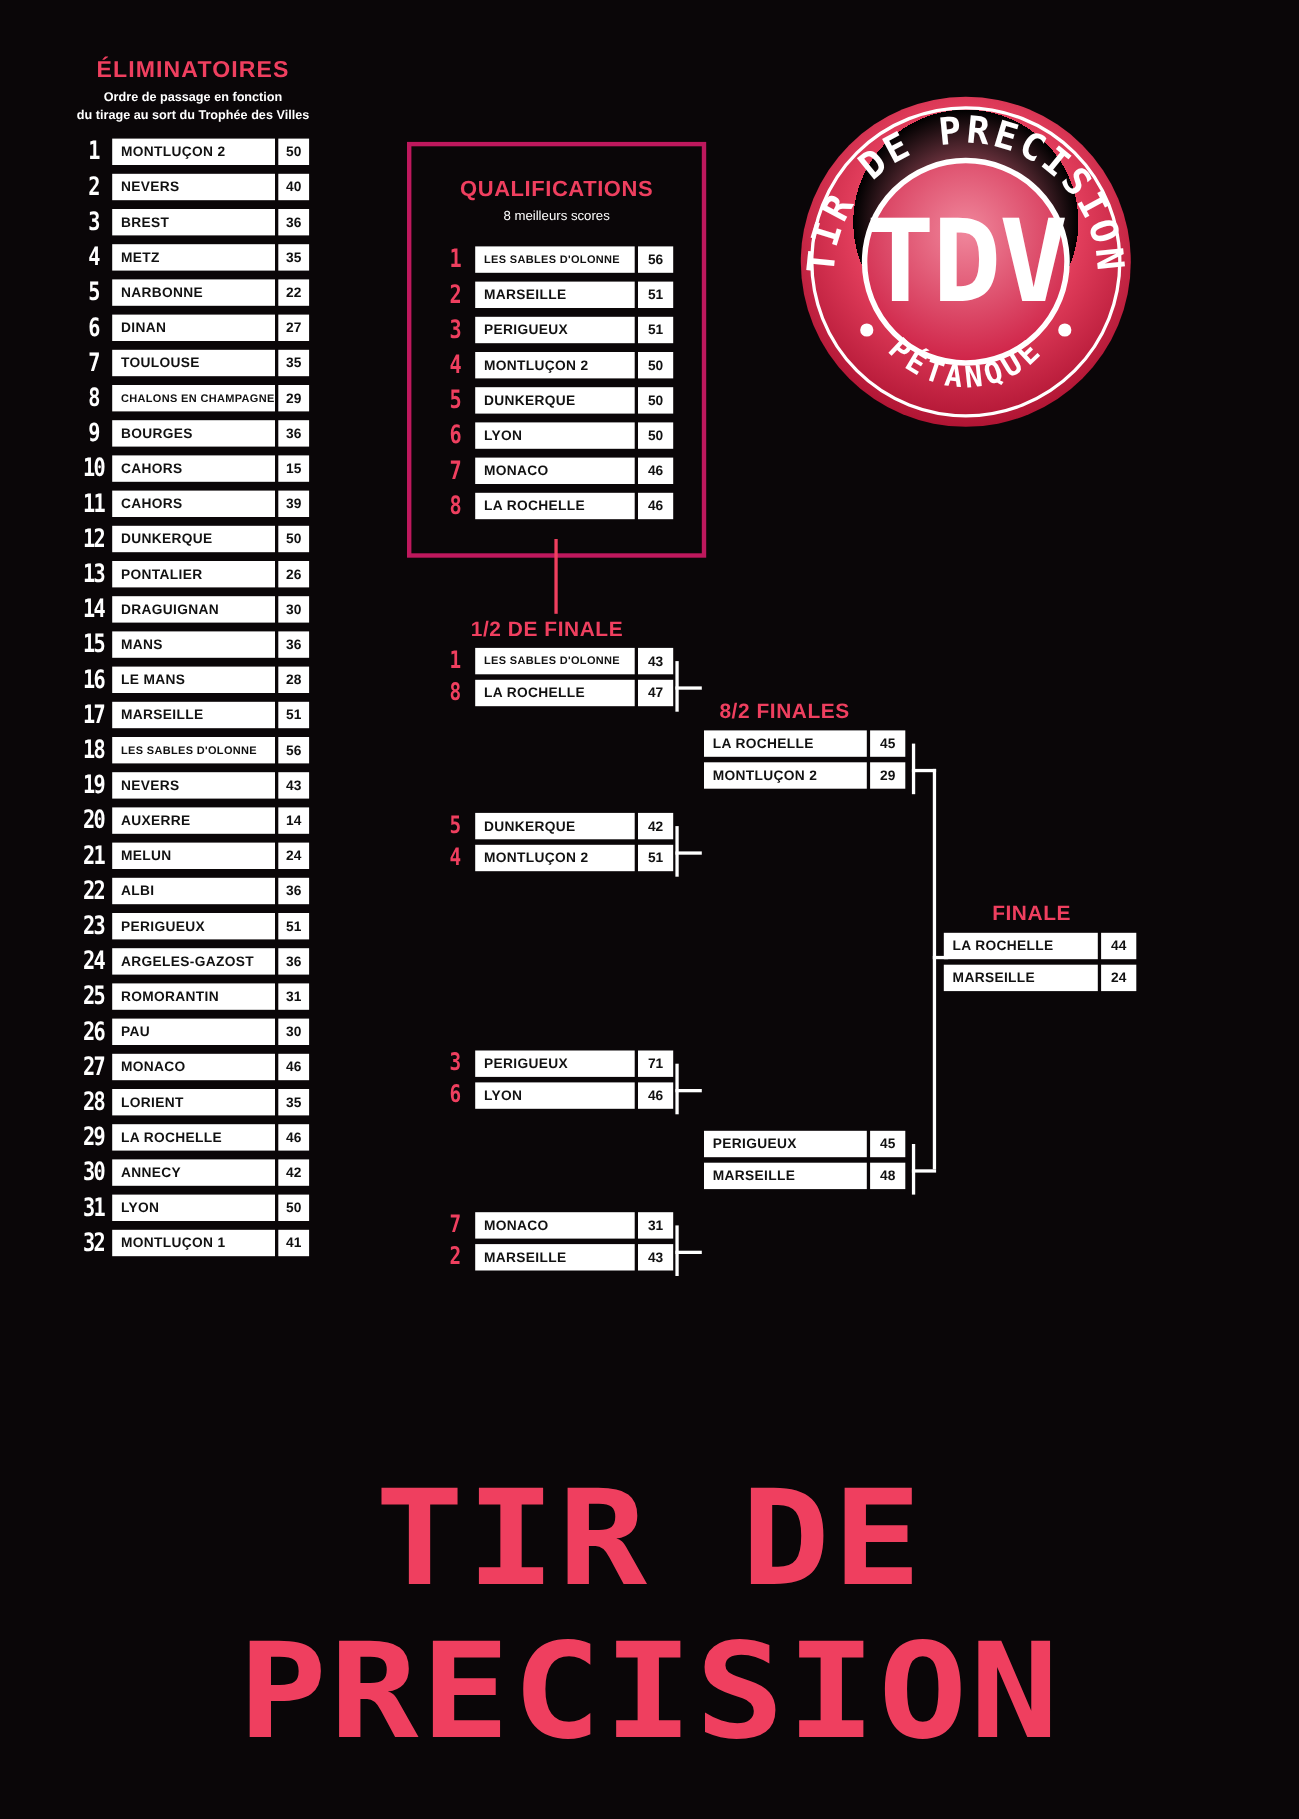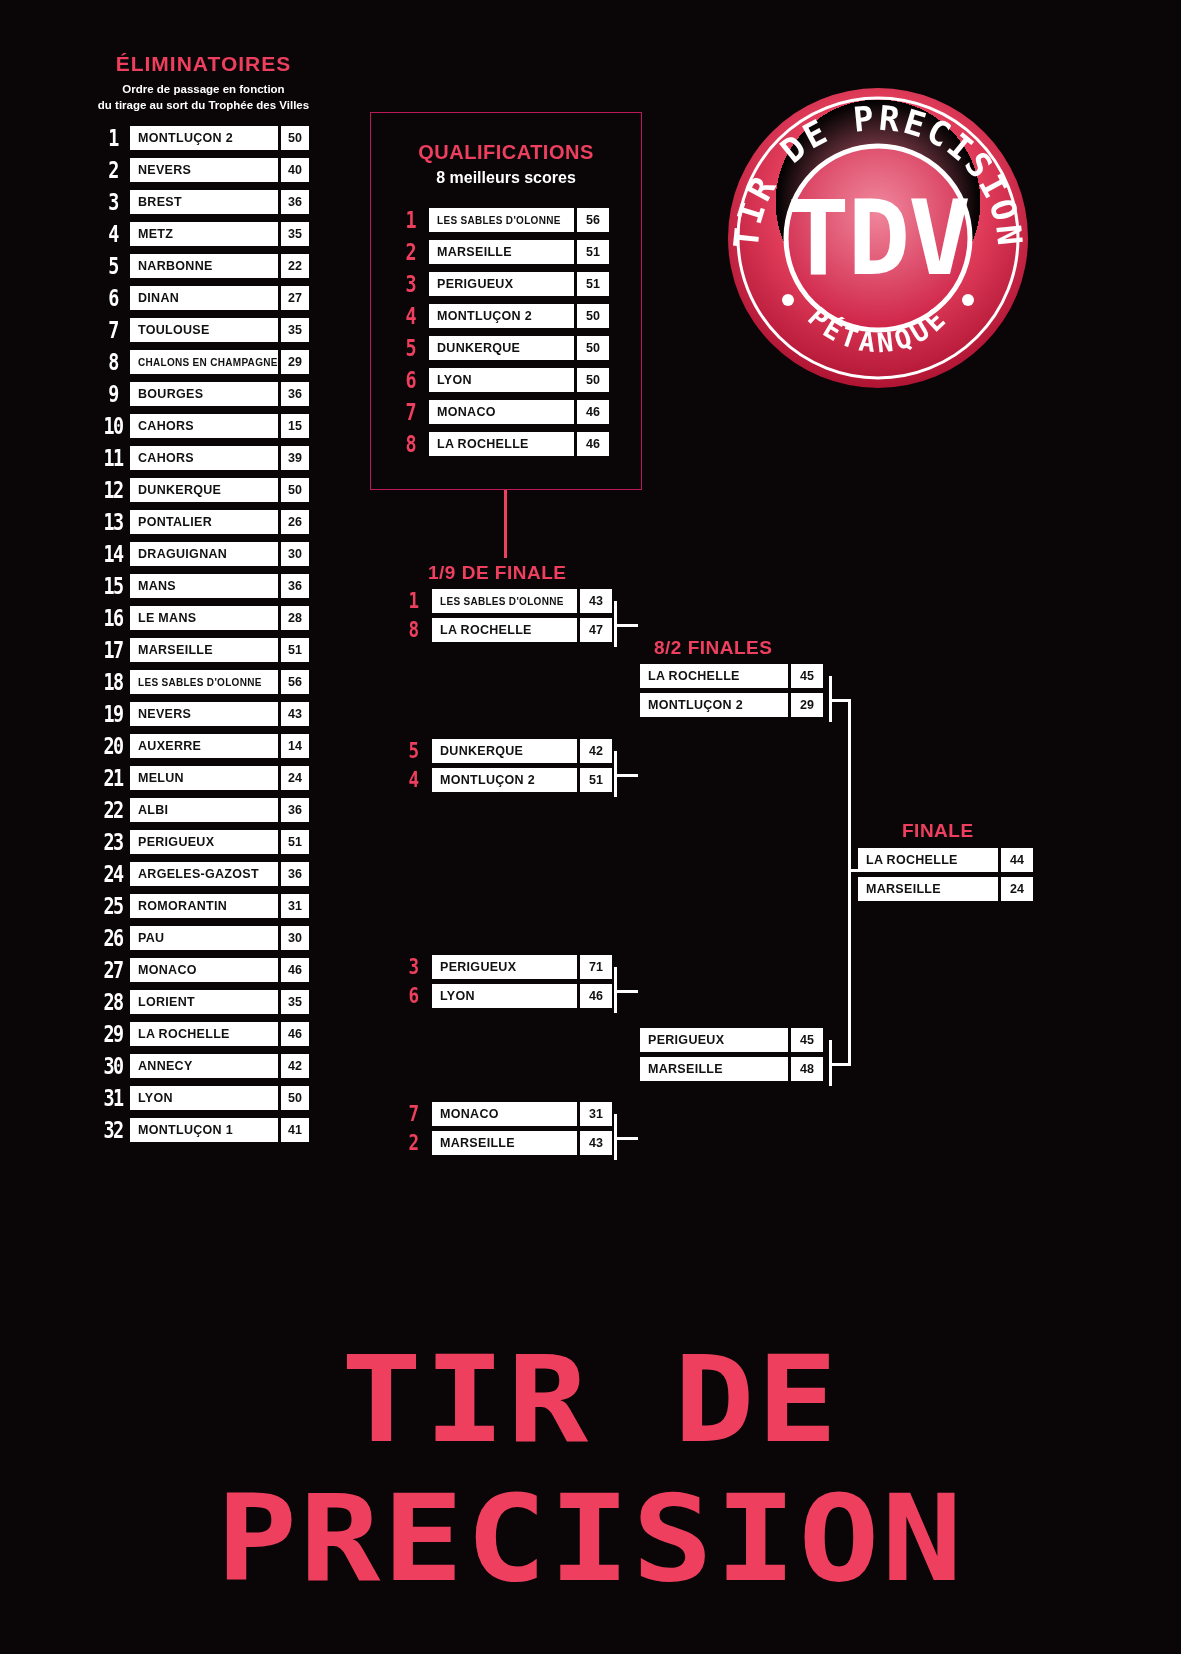--- a/index.html
+++ b/index.html
@@ -7,21 +7,21 @@
   body {
     width:1181px; height:1654px;
     background:#0a0608;
     font-family:"Liberation Sans", sans-serif;
     color:#fff;
     position:relative;
     overflow:hidden;
   }
 
   
-  #elim-block { position:absolute; left:96px; top:52px; width:215px; }
+  #elim-block { position:absolute; left:68px; top:52px; width:215px; }
   #elim-title {
     font-size:21px; font-weight:bold; letter-spacing:1px;
     color:#ef3f5f; text-align:center; margin:0 0 6px 0;
   }
   #elim-sub {
     font-size:11.5px; text-align:center; color:#ffffff; line-height:1.35;
     margin-bottom:12px; font-weight:bold;
   }
   .elim-row { display:flex; align-items:center; height:26px; margin-bottom:6px; }
   .rank {
@@ -40,28 +40,28 @@
   .namebox.small { font-size:10px; }
   .scorebox {
     background:#ffffff; color:#111; height:24px; min-width:28px;
     display:flex; align-items:center; justify-content:center;
     font-size:12.5px; font-weight:bold; margin-left:3px; padding:0 4px;
   }
   #elim-list .namebox { width:148px; }
 
   
   #qual-box {
-    position:absolute; left:370px; top:112px; width:272px; height:378px;
-    border:1px solid #be185d; background:#0a0608;
+    position:absolute; left:370px; top:129px; width:272px; height:378px;
+    border:4px solid #be185d; background:#0a0608;
   }
   #qual-title {
     text-align:center; color:#ef3f5f; font-size:20px; font-weight:bold;
     margin-top:28px; letter-spacing:0.5px;
   }
-  #qual-sub { text-align:center; font-size:16px; font-weight:bold; margin-top:5px; }
+  #qual-sub { text-align:center; font-size:12px; font-weight:normal; margin-top:5px; }
   #qual-list { margin-top:20px; padding-left:32px; }
   #qual-list .elim-row { height:26px; margin-bottom:6px; }
   #qual-list .rank { color:#ef3f5f; width:26px; flex:0 0 26px; text-align:left; }
   #qual-list .namebox { width:145px; }
   #qual-list .scorebox { min-width:32px; }
 
   
   #qual-connector {
     position:absolute; left:504px; top:490px;
     width:3px; height:68px; background:#ef3f5f;
@@ -311,21 +311,21 @@
       </div>
       <div class="elim-row">
         <div class="rank">8</div>
         <div class="namebox">LA ROCHELLE</div>
         <div class="scorebox">46</div>
       </div>
     </div>
 </div>
 <div id="qual-connector"></div>
 
-<div class="stage-title" id="t-quarter">1/9 DE FINALE</div>
+<div class="stage-title" id="t-quarter">1/2 DE FINALE</div>
 <div class="stage-title" id="t-semi">8/2 FINALES</div>
 <div class="stage-title" id="t-final">FINALE</div>
 
 <div class="match" id="q1" style="left:406px; top:588px;">
   <div class="mrow">
     <div class="rank">1</div>
     <div class="namebox small">LES SABLES D'OLONNE</div>
     <div class="scorebox">43</div>
   </div>
   <div class="mrow">

